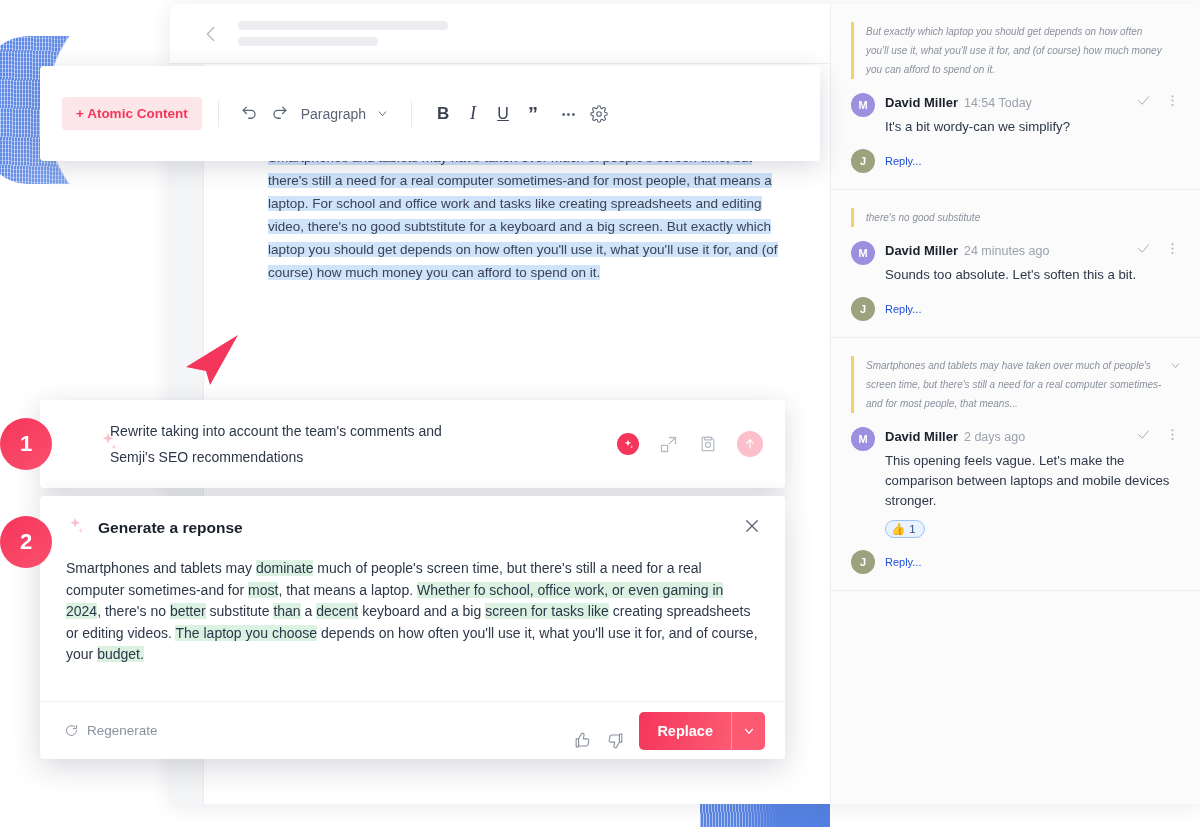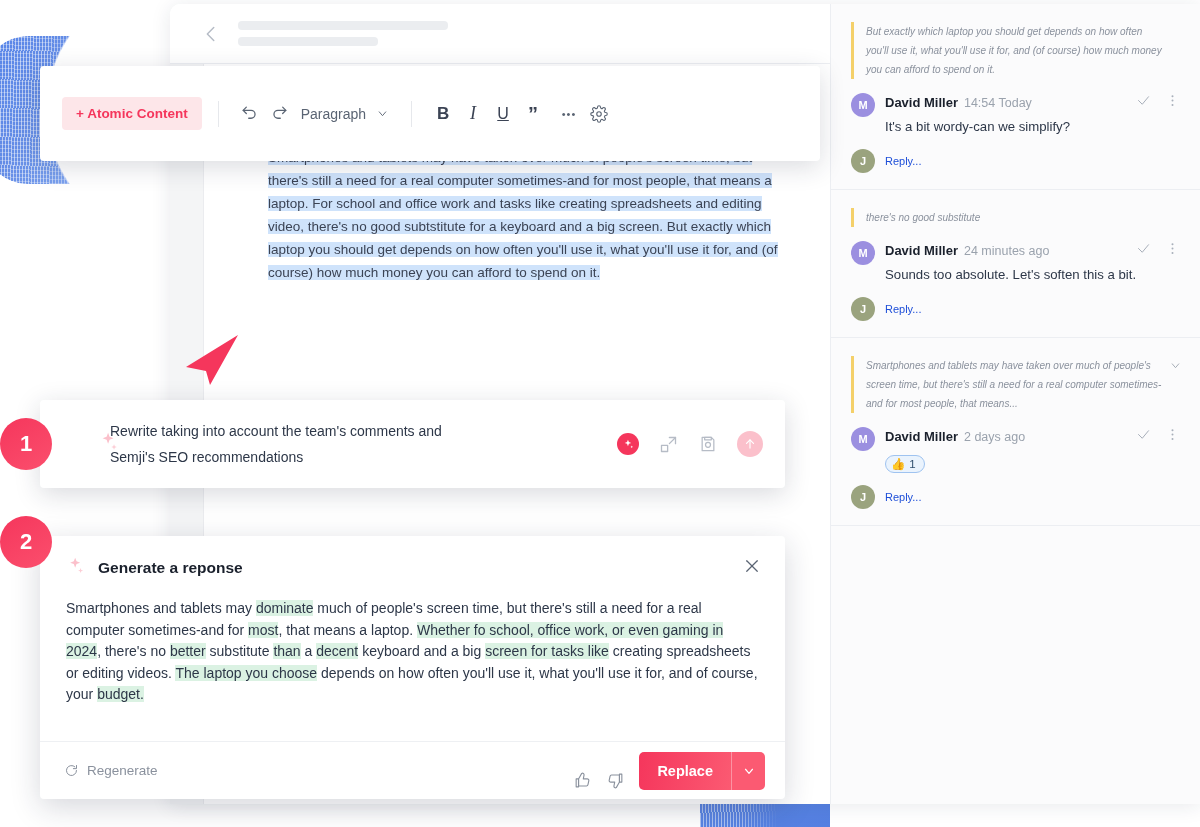--- a/index.html
+++ b/index.html
@@ -192,21 +192,21 @@
     background:#f5365c; display:flex; align-items:center; justify-content:center; color:#fff;
   }
   .pi { color:#b6bcc6; display:flex; align-items:center; justify-content:center; width:22px; height:22px; }
   #send-btn {
     width:26px; height:26px; border-radius:50%; background:#fbc0cb;
     display:flex; align-items:center; justify-content:center; color:#fff;
   }
 
   
   #response-card {
-    position:absolute; left:40px; top:536px; width:745px; height:263px;
+    position:absolute; left:40px; top:496px; width:745px; height:263px;
     background:#fff; border-radius:4px;
     box-shadow:0 8px 30px rgba(28,35,60,.18);
     z-index:9; display:flex; flex-direction:column;
   }
   #response-header {
     display:flex; align-items:center; gap:12px;
     padding:20px 24px 0 26px;
   }
   #response-title { font-size:15.5px; font-weight:bold; color:#1a202c; }
   #response-close { margin-left:auto; color:#5a6473; cursor:pointer; }
@@ -370,20 +370,21 @@
             <span><svg width="15" height="15" viewBox="0 0 24 24" fill="none" stroke="currentColor" stroke-width="1.6" stroke-linecap="round" stroke-linejoin="round">
                         <polyline points="4 12 10 18 20 6"></polyline>
                       </svg></span>
             <span><svg width="15" height="15" viewBox="0 0 24 24" fill="currentColor">
                         <circle cx="12" cy="5" r="1.6"></circle>
                         <circle cx="12" cy="12" r="1.6"></circle>
                         <circle cx="12" cy="19" r="1.6"></circle>
                       </svg></span>
           </span>
         </div>
+        <div class="c-text">This opening feels vague. Let's make the comparison between laptops and mobile devices stronger.</div>
         <div class="reaction">
         <span>👍</span>
         <span>1</span>
       </div>
       </div>
     </div>
     <div class="reply-row">
       <div class="avatar olive">J</div>
       <div class="reply-placeholder">Reply...</div>
     </div>

